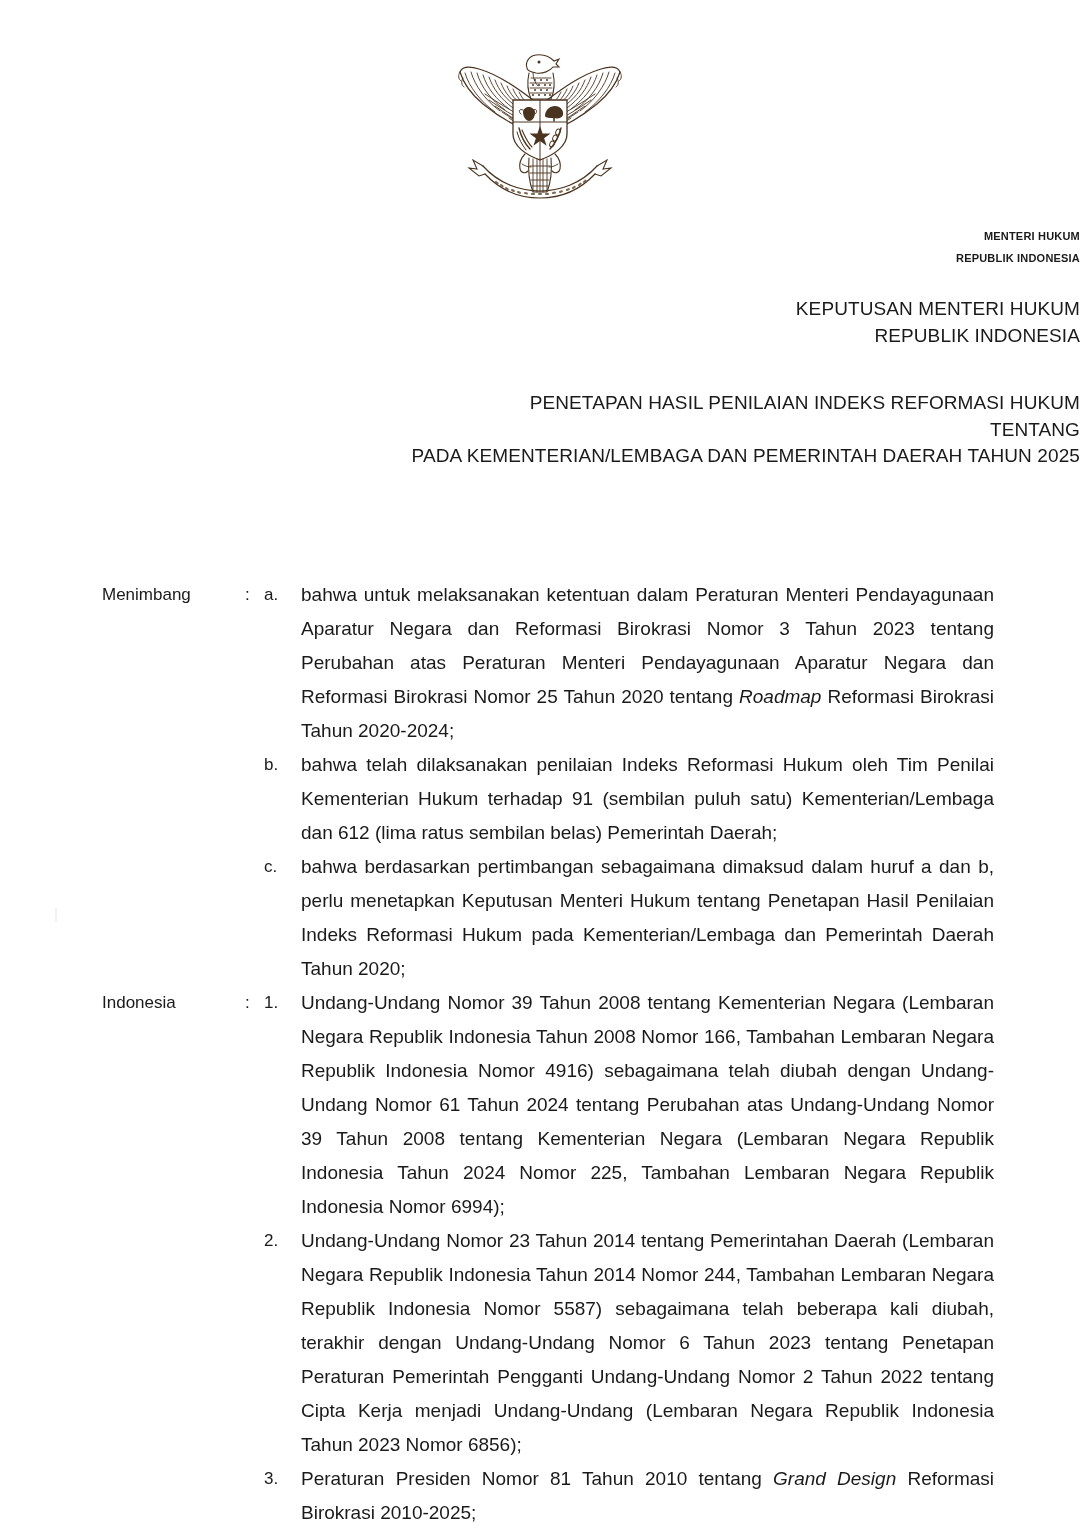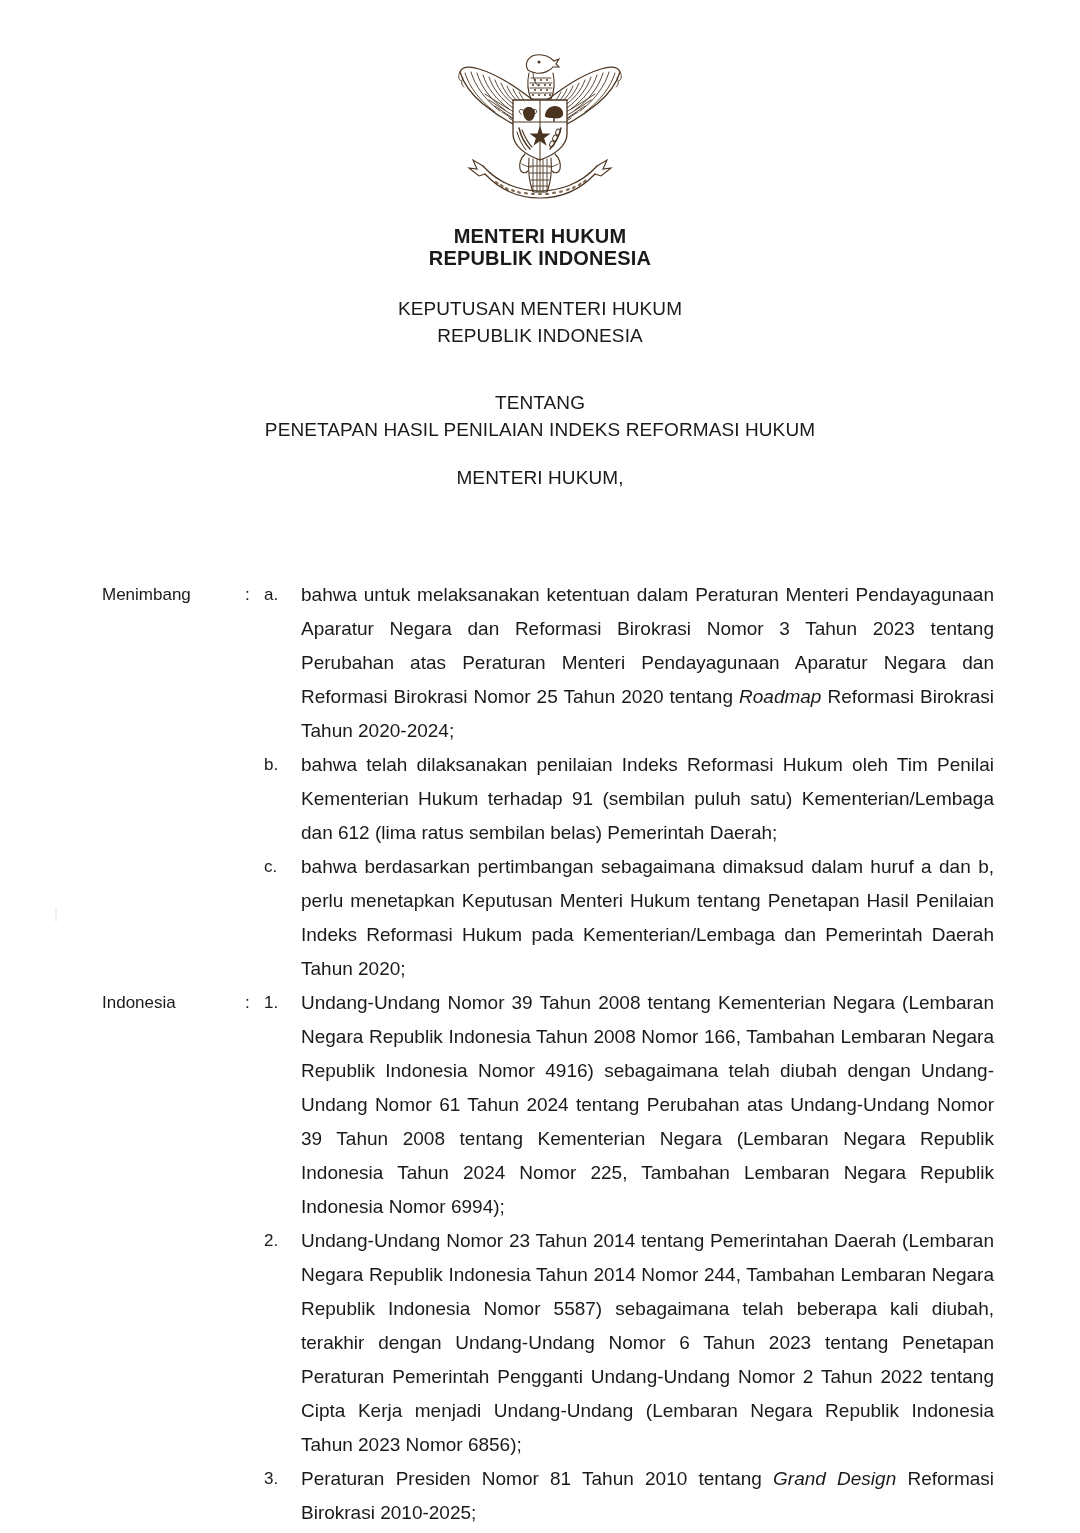--- a/index.html
+++ b/index.html
@@ -29,34 +29,34 @@
     text-align: center;
   }
   .emblem-wrap svg { display: inline-block; }
 
   
   .ministry-header {
     position: absolute;
     left: 0;
     top: 225px;
     width: 1080px;
-    text-align: center;
+    text-align: right;
     font-weight: bold;
-    font-size: 20px;
+    font-size: 11px;
     line-height: 22px;
     letter-spacing: 0.2px;
   }
 
   
   .title-block {
     position: absolute;
     left: 0;
     top: 296px;
     width: 1080px;
-    text-align: center;
+    text-align: right;
     font-size: 19px;
     line-height: 26.5px;
     letter-spacing: 0.1px;
   }
   .title-gap-1 { height: 20px; }
   .title-gap-2 { height: 21px; }
   .title-gap-3 { height: 22px; }
 
   
   .clauses {
@@ -292,24 +292,24 @@
   <div class="ministry-header">
     <div>MENTERI HUKUM</div>
     <div>REPUBLIK INDONESIA</div>
   </div>
 
   <div class="title-block">
     <div>KEPUTUSAN MENTERI HUKUM</div>
     <div>REPUBLIK INDONESIA</div>
     <div class="title-gap-1"></div>
     <div class="title-gap-2"></div>
+    <div>PENETAPAN HASIL PENILAIAN INDEKS REFORMASI HUKUM</div>
     <div>TENTANG</div>
-    <div>PENETAPAN HASIL PENILAIAN INDEKS REFORMASI HUKUM</div>
+    <div>PADA KEMENTERIAN/LEMBAGA DAN PEMERINTAH DAERAH TAHUN 2025</div>
     <div class="title-gap-3"></div>
-    <div>MENTERI HUKUM,</div>
   </div>
 
   <div class="clauses">
 
     <div class="clause-group">
       <div class="group-label">Menimbang</div>
       <div class="group-colon">:</div>
       <ul class="items">
         <li class="item">
           <span class="item-marker">a.</span>

